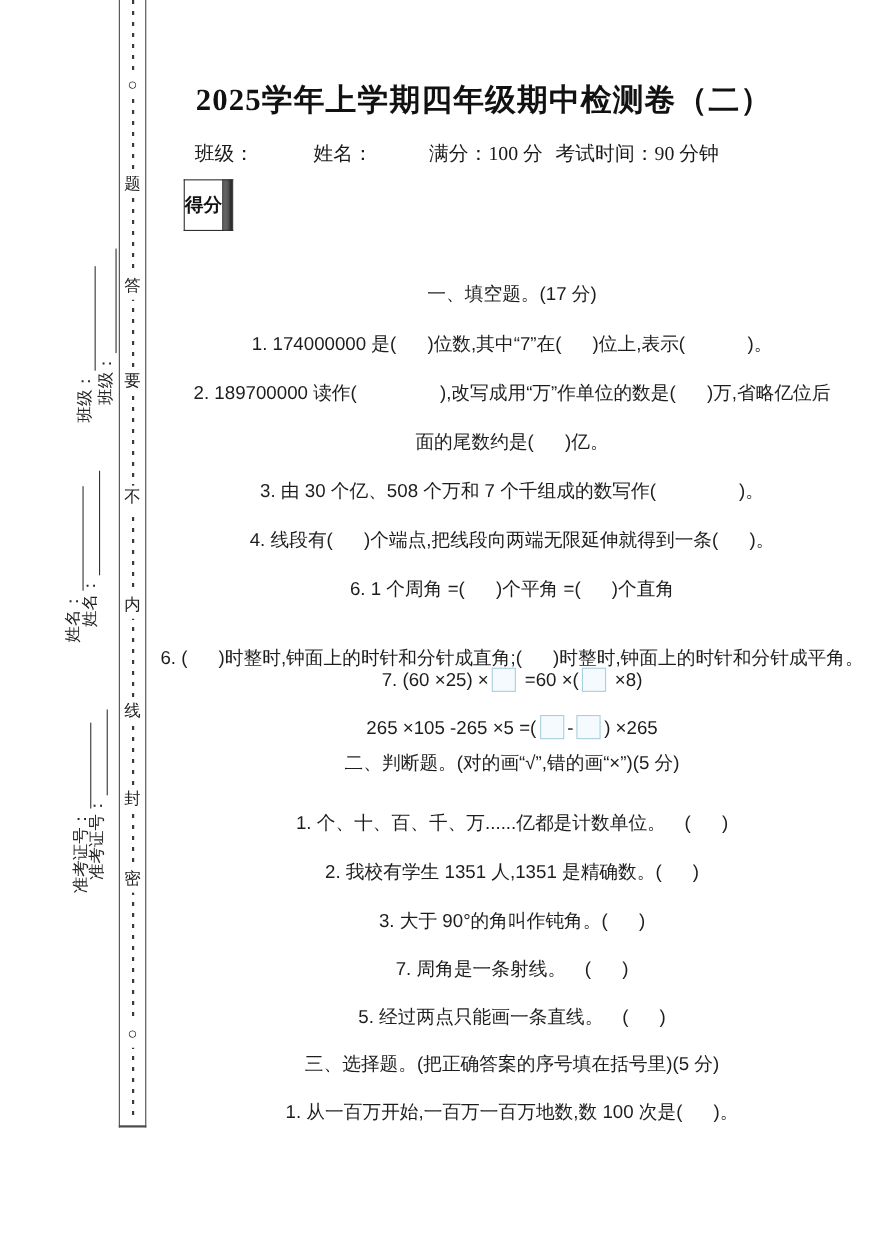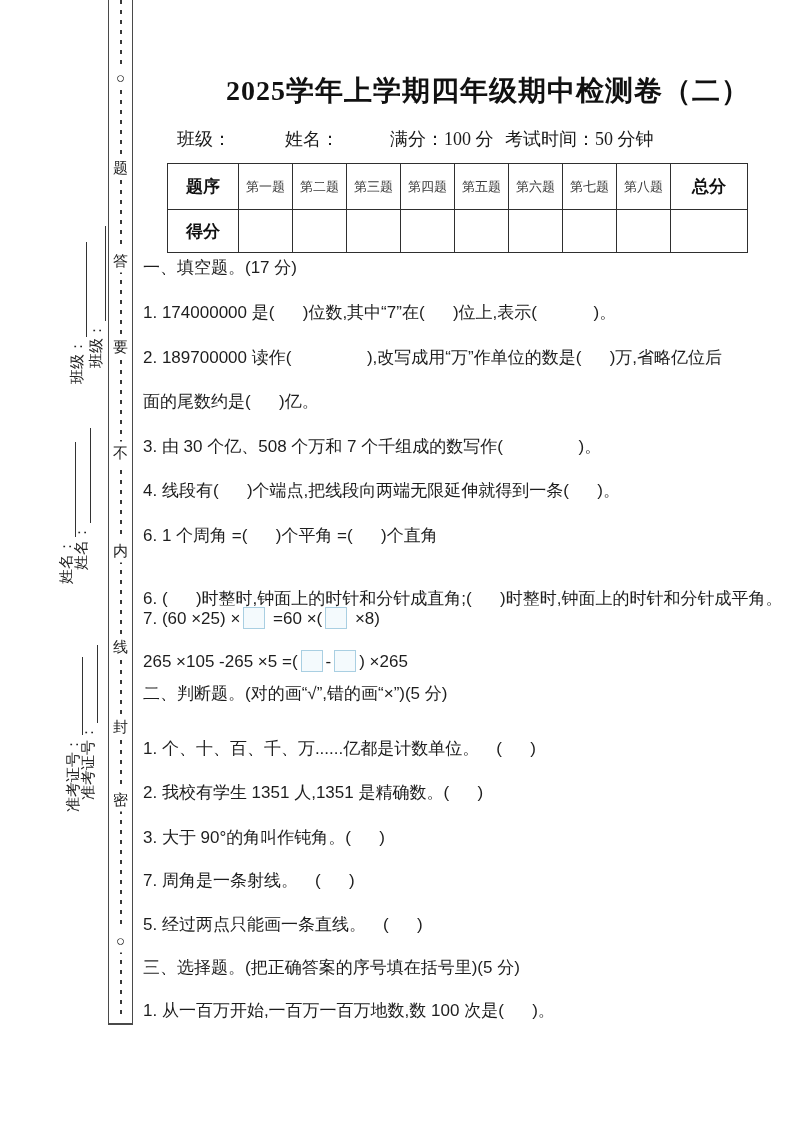--- a/index.html
+++ b/index.html
@@ -2,41 +2,41 @@
 <html><head>
 <meta charset="utf-8">
 <style>
   html,body { margin:0; padding:0; }
   body {
     width:793px; height:1122px; position:relative; background:#ffffff;
     font-family:"Liberation Sans", sans-serif; color:#1d1d1d; overflow:hidden;
   }
   
   .title {
-    position:absolute; left:130px; top:72px; width:620px; text-align:right;
+    position:absolute; left:130px; top:72px; width:620px; text-align:center;
     font-family:"Liberation Serif", serif; font-weight:bold; font-size:28px;
     letter-spacing:1px; color:#111;
   }
   .info-row { position:absolute; top:127px; left:0; width:793px; height:26px;
     font-family:"Liberation Serif", serif; font-size:18px; color:#1a1a1a; }
   .info-item { position:absolute; top:0; white-space:pre; }
   
   .score-table { position:absolute; left:167px; top:163px; border-collapse:collapse; table-layout:fixed; }
   .score-table td {
     border:1.6px solid #2f2f2f; text-align:center; vertical-align:middle;
     padding:0; background:#fff;
   }
   .score-table tr:nth-child(1) td { height:45px; }
   .score-table tr:nth-child(2) td { height:42px; }
   .cell-strong { font-weight:bold; font-size:17px; color:#111; }
   .cell-head  { font-family:"Liberation Serif", serif; font-size:13px; color:#3a3a3a; }
   
   .line {
     position:absolute; left:143px; width:645px; font-size:17px; line-height:22px;
-    white-space:pre; color:#1d1d1d;
+    white-space:pre; color:#1d1d1d;text-align:center;
   }
   .blank-box {
     display:inline-block; width:20px; height:20px; margin:0 3px;
     border:1.2px solid #a9cfe2; background:#f4fafd; vertical-align:-5px;
   }
   
   .seal-band {
     position:absolute; left:108px; top:0; width:23px; height:1023px;
     border-left:1.6px solid #4a4a4a; border-right:1.6px solid #4a4a4a;
     border-bottom:2px solid #4a4a4a; background:#fff;
@@ -100,37 +100,25 @@
   <span>准考证号：</span>
     <span class="fill fill-75"></span>
 </div>
 
 <div class="title">2025学年上学期四年级期中检测卷（二）</div>
 
 <div class="info-row">
   <span class="info-item" style="left:177px">班级：</span>
   <span class="info-item" style="left:285px">姓名：</span>
   <span class="info-item" style="left:390px">满分：100 分</span>
-  <span class="info-item" style="left:505px">考试时间：50 分钟</span>
+  <span class="info-item" style="left:505px">考试时间：90 分钟</span>
 </div>
 
 <table class="score-table">
   <tbody>
-      <tr>
-    <td style="width:70px" class="cell-strong">题序</td>
-    <td style="width:53px" class="cell-head">第一题</td>
-    <td style="width:53px" class="cell-head">第二题</td>
-    <td style="width:53px" class="cell-head">第三题</td>
-    <td style="width:53px" class="cell-head">第四题</td>
-    <td style="width:53px" class="cell-head">第五题</td>
-    <td style="width:53px" class="cell-head">第六题</td>
-    <td style="width:53px" class="cell-head">第七题</td>
-    <td style="width:53px" class="cell-head">第八题</td>
-    <td style="width:76px" class="cell-strong">总分</td>
-  </tr>
   <tr>
     <td class="cell-strong">得分</td>
     <td></td>
     <td></td>
     <td></td>
     <td></td>
     <td></td>
     <td></td>
     <td></td>
     <td></td>

